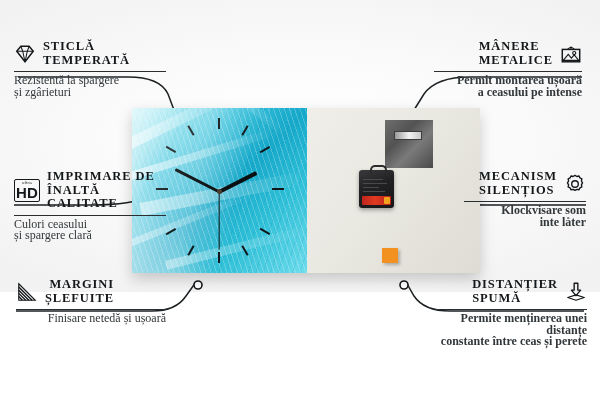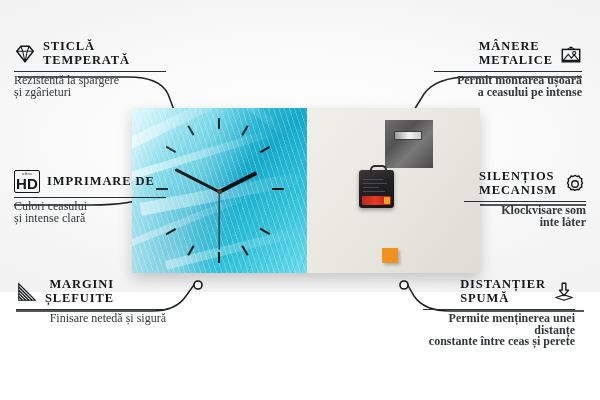--- a/index.html
+++ b/index.html
@@ -220,40 +220,41 @@
   </div>
 
   <div class="feature" style="left:14px;top:170px;width:152px;">
     <div class="f-head">
       <div class="ico-hd">
         <span class="hd-ultra">ultra</span>
         <span class="hd-main">HD</span>
       </div>
       <div>
         <div class="f-title">IMPRIMARE DE</div>
+        <div class="f-title">ÎNALTĂ CALITATE</div>
       </div>
     </div>
     <div class="f-rule"></div>
     <div class="f-sub">Culori ceasului</div>
-    <div class="f-sub" style="margin-top:0">și intense clară</div>
+    <div class="f-sub" style="margin-top:0">și spargere clară</div>
   </div>
 
   <div class="feature" style="left:16px;top:278px;width:150px;text-align:right;">
     <div class="f-head">
       <svg class="ico" viewBox="0 0 24 24">
         <path d="M3 3 L21 21 H3 Z" fill="none" stroke="#15181a" stroke-width="1.2"></path>
         <path d="M3 6.5 L17.5 21 M3 10 L14 21 M3 13.5 L10.5 21 M3 17 L7 21" stroke="#15181a" stroke-width="1.5" fill="none"></path>
       </svg>
       <div>
         <div class="f-title">MARGINI</div>
         <div class="f-title">ȘLEFUITE</div>
       </div>
     </div>
     <div class="f-rule"></div>
-    <div class="f-sub">Finisare netedă și sigură</div>
+    <div class="f-sub">Finisare netedă și ușoară</div>
   </div>
 
   <div class="feature" style="left:434px;top:40px;width:148px;">
     <div class="f-head right">
       <div>
         <div class="f-title right">MÂNERE</div>
         <div class="f-title right">METALICE</div>
       </div>
       <svg class="ico" viewBox="0 0 24 24">
         <rect x="2.5" y="7" width="19" height="13.5" fill="none" stroke="#15181a" stroke-width="1.6"></rect>
@@ -263,34 +264,34 @@
       </svg>
     </div>
     <div class="f-rule"></div>
     <div class="f-sub right">Permit montarea ușoară</div>
     <div class="f-sub right" style="margin-top:0">a ceasului pe intense</div>
   </div>
 
   <div class="feature" style="left:464px;top:170px;width:122px;">
     <div class="f-head right">
       <div>
+        <div class="f-title right">MECANISM</div>
         <div class="f-title right">SILENȚIOS</div>
-        <div class="f-title right">MECANISM</div>
       </div>
       <svg class="ico" viewBox="0 0 24 24">
         <path d="M12 2.6 l2.1 1.2 2.3-.5 1.0 2.1 2.1 1.0 -.5 2.3 1.2 2.1 -1.2 2.1 .5 2.3 -2.1 1.0 -1.0 2.1 -2.3-.5 -2.1 1.2 -2.1-1.2 -2.3 .5 -1.0-2.1 -2.1-1.0 .5-2.3 -1.2-2.1 1.2-2.1 -.5-2.3 2.1-1.0 1.0-2.1 2.3 .5 Z" fill="none" stroke="#15181a" stroke-width="1.5" stroke-linejoin="round"></path>
         <circle cx="12" cy="12" r="3.6" fill="none" stroke="#15181a" stroke-width="1.5"></circle>
       </svg>
     </div>
     <div class="f-rule"></div>
     <div class="f-sub right">Klockvisare som</div>
     <div class="f-sub right" style="margin-top:0">inte låter</div>
   </div>
 
-  <div class="feature" style="left:423px;top:278px;width:152px;">
+  <div class="feature" style="left:435px;top:278px;width:152px;">
     <div class="f-head right">
       <div>
         <div class="f-title right">DISTANȚIER</div>
         <div class="f-title right">SPUMĂ</div>
       </div>
       <svg class="ico" viewBox="0 0 24 24">
         <path d="M10 2.5 h4 v7.5 h3 L12 16 L7 10 h3 Z" fill="none" stroke="#15181a" stroke-width="1.5" stroke-linejoin="round"></path>
         <path d="M12 15.2 L21 18 L12 21 L3 18 Z" fill="none" stroke="#15181a" stroke-width="1.4" stroke-linejoin="round"></path>
       </svg>
     </div>

